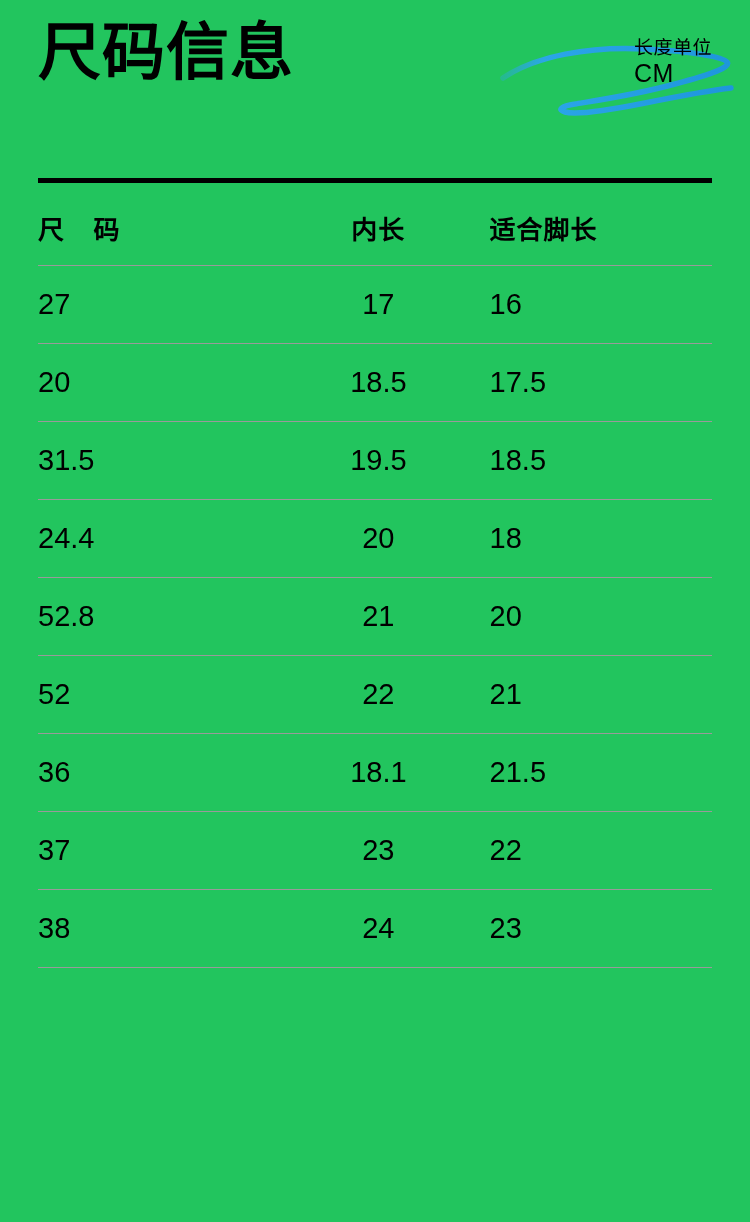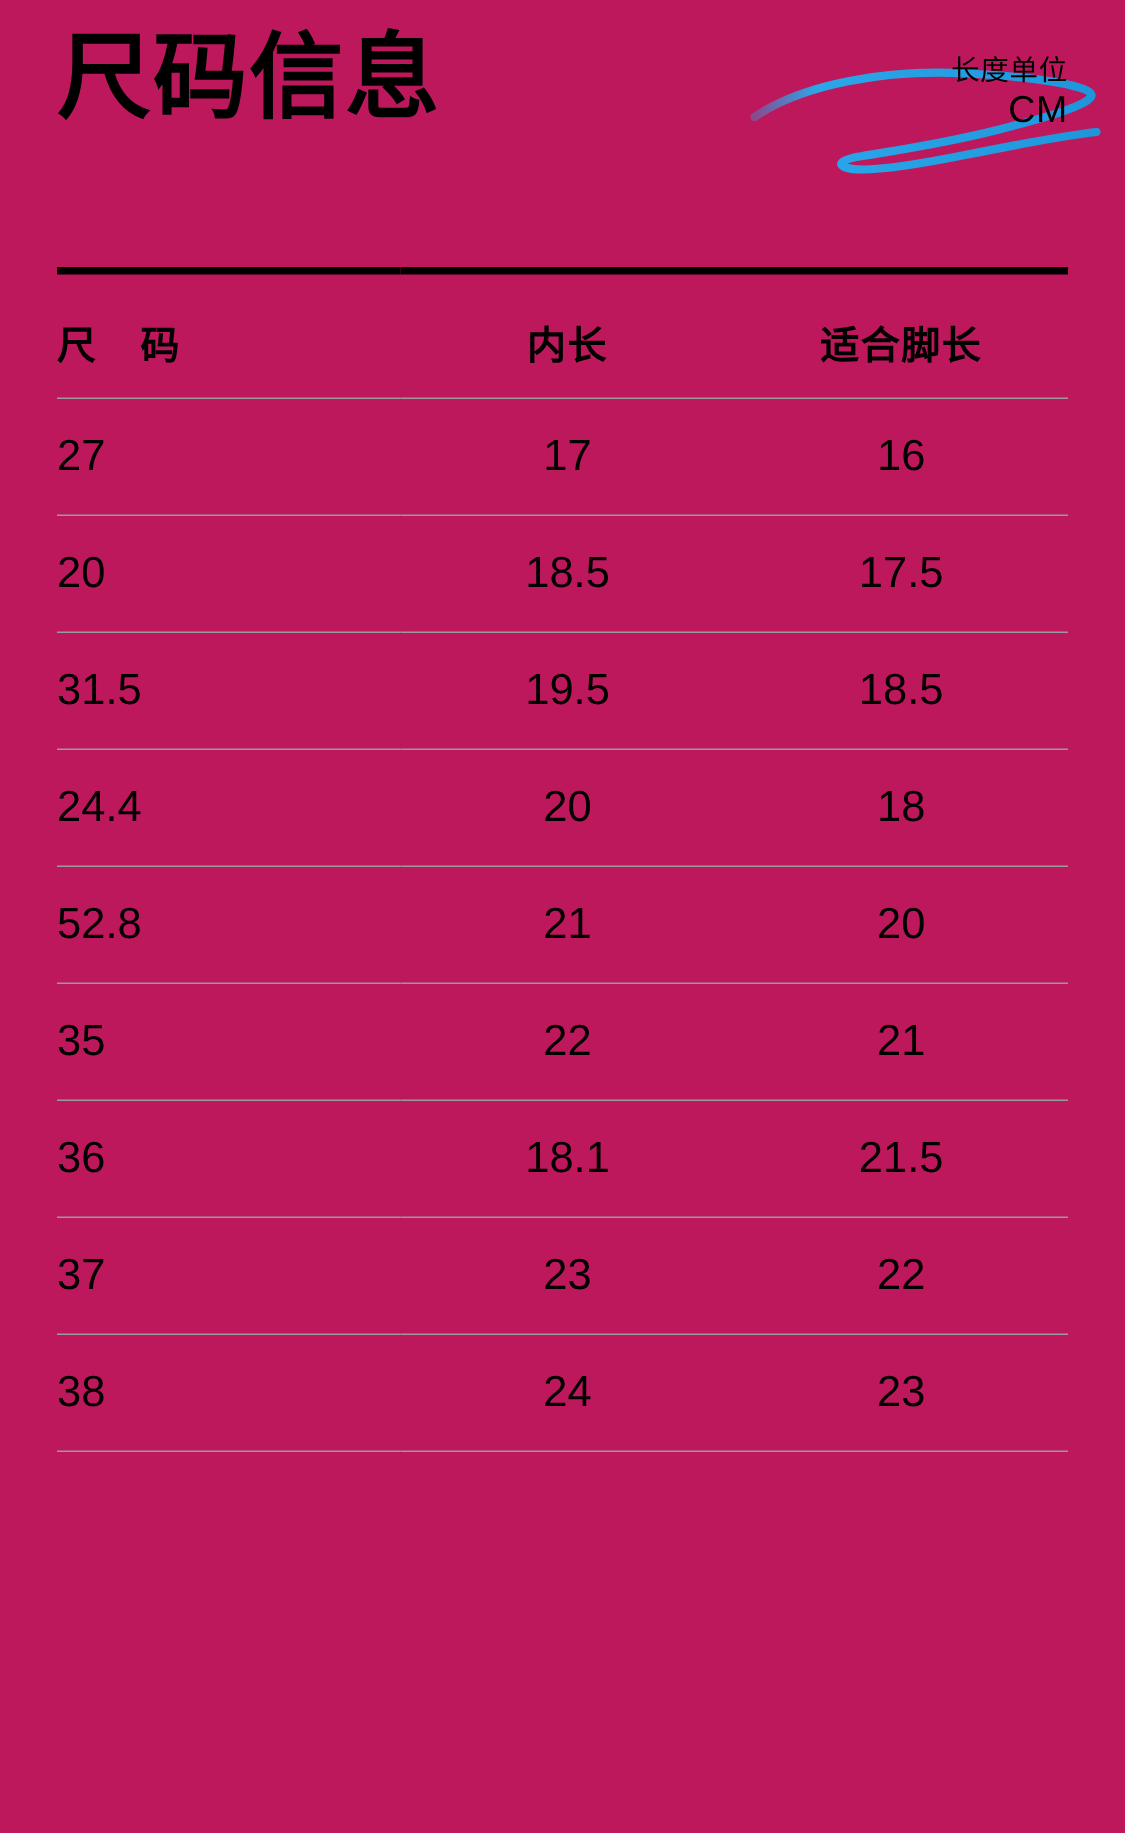--- a/index.html
+++ b/index.html
@@ -15,21 +15,21 @@
     overflow: hidden;
     font-family: "Liberation Sans", "DejaVu Sans", sans-serif;
     color: #000000;
     -webkit-font-smoothing: antialiased;
   }
 
   .page {
     position: relative;
     width: 750px;
     height: 1222px;
-    background: #be185d;
+    background: #22c55e;
   }
 
   
   .header {
     position: absolute;
     left: 0;
     top: 0;
     width: 750px;
     height: 160px;
   }
@@ -43,21 +43,20 @@
     letter-spacing: 1px;
     line-height: 80px;
     color: #000000;
     white-space: nowrap;
   }
 
   .unit-note {
     position: absolute;
     right: 38px;
     top: 36px;
-    text-align: right;
     z-index: 3;
   }
 
   .unit-note-label {
     display: block;
     font-size: 19px;
     font-weight: 400;
     line-height: 23px;
     color: #000000;
     white-space: nowrap;
@@ -113,21 +112,21 @@
     font-weight: 400;
     color: #000000;
     padding: 22px 0 22px 0;
     height: 32px;
     border-bottom: 1.5px solid #9a9a9a;
     white-space: nowrap;
   }
 
   .col-size   { width: 34%; text-align: left;   }
   .col-inner  { width: 33%; text-align: center; }
-  .col-foot   { width: 33%; text-align: center;  }
+  .col-foot   { width: 33%; text-align: left;  }
 
   th.col-size { letter-spacing: 7px; }
   th.col-inner, th.col-foot { letter-spacing: 1px; }
 
   .size-table tbody tr:last-child td {
     border-bottom: 1.5px solid #9a9a9a;
   }
 </style>
 </head>
 <body>
@@ -187,21 +186,21 @@
         <td class="col-size">24.4</td>
         <td class="col-inner">20</td>
         <td class="col-foot">18</td>
       </tr>
       <tr>
         <td class="col-size">52.8</td>
         <td class="col-inner">21</td>
         <td class="col-foot">20</td>
       </tr>
       <tr>
-        <td class="col-size">35</td>
+        <td class="col-size">52</td>
         <td class="col-inner">22</td>
         <td class="col-foot">21</td>
       </tr>
       <tr>
         <td class="col-size">36</td>
         <td class="col-inner">18.1</td>
         <td class="col-foot">21.5</td>
       </tr>
       <tr>
         <td class="col-size">37</td>

